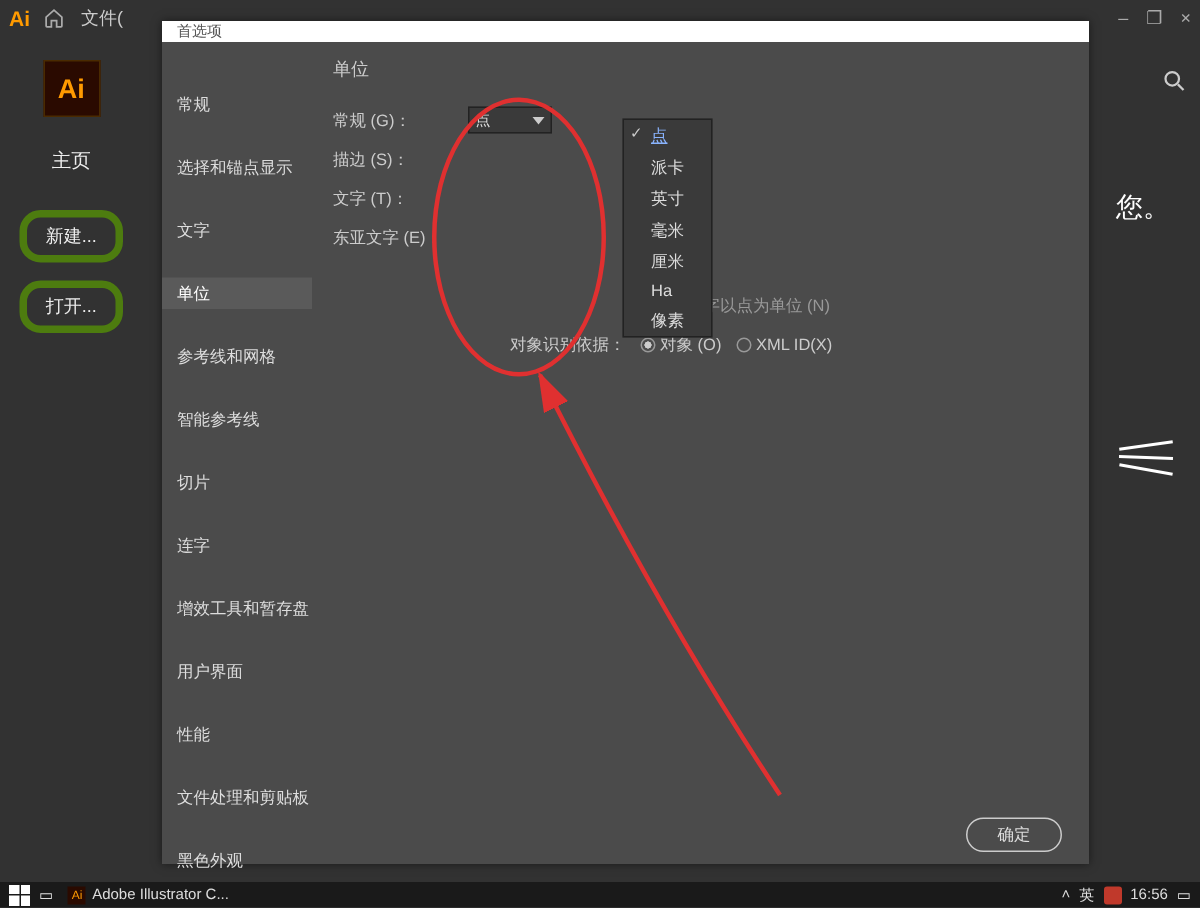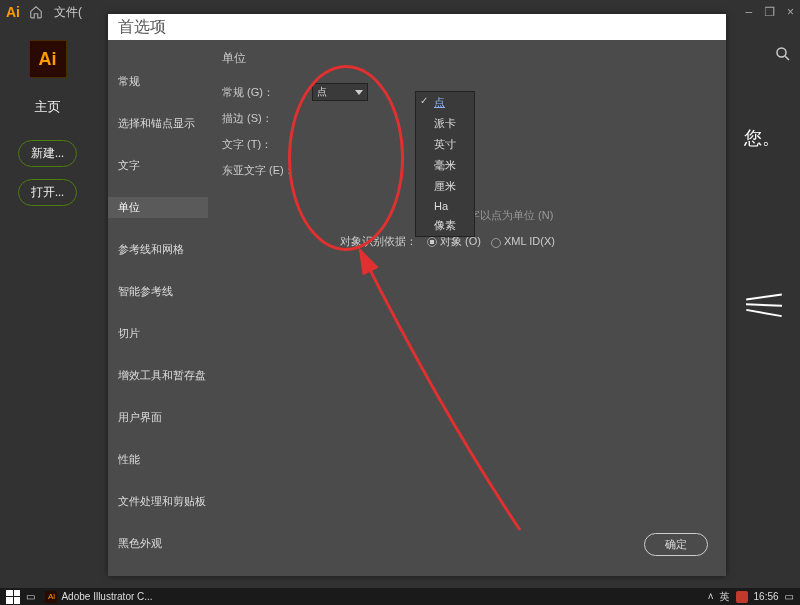--- a/index.html
+++ b/index.html
@@ -9,36 +9,36 @@
   .app-menubar { height: 24px; background: #323232; display: flex; align-items: center; padding: 0 6px; color: #ccc; font-size: 12px; position: relative; }
   .ai-small { color: #ff9a00; font-weight: bold; font-size: 14px; margin-right: 8px; }
   .home-icon { width: 16px; height: 16px; margin-right: 10px; display: flex; align-items: center; justify-content: center; }
   .menubar-item { margin-right: 4px; }
   .menubar-right { position: absolute; right: 6px; display: flex; gap: 12px; color: #aaa; }
 
   
   .left-rail { position: absolute; left: 0; top: 24px; width: 95px; bottom: 17px; background: #323232; padding: 8px 0; text-align: center; }
   .ai-logo { width: 38px; height: 38px; margin: 8px auto 20px; background: #2a0a00; border: 1px solid #4a2a00; display: flex; align-items: center; justify-content: center; color: #ff9a00; font-weight: bold; font-size: 18px; }
   .rail-text { color: #eee; font-size: 13px; margin: 6px 0 18px; }
-  .rail-btn { display: inline-block; border: 1px solid #4d7c0f; border-radius: 14px; padding: 4px 12px; color: #eee; font-size: 12px; margin: 6px 0; background: transparent; font-family: Liberation Serif, serif; }
+  .rail-btn { display: inline-block; border: 5px solid #4d7c0f; border-radius: 14px; padding: 4px 12px; color: #eee; font-size: 12px; margin: 6px 0; background: transparent; }
 
   
   .dialog { position: absolute; left: 108px; top: 14px; width: 618px; height: 562px; background: #4b4b4b; box-shadow: 0 0 6px rgba(0,0,0,.5); display: flex; flex-direction: column; }
-  .dialog-title { height: 26px; background: #fff; color: #555; font-size: 16px; display: flex; align-items: center; padding: 0 10px; }
+  .dialog-title { height: 26px; background: #fff; color: #555; font-size: 10px; display: flex; align-items: center; padding: 0 10px; }
   .dialog-body { flex: 1; display: flex; position: relative; }
   .dialog-sidebar { width: 100px; padding: 10px 0; }
   .side-item { color: #ddd; font-size: 11px; padding: 3px 10px; white-space: nowrap; margin-top: 21px; }
   .side-item.selected { background: #5a5a5a; color: #fff; }
   .dialog-content { flex: 1; padding: 10px 14px; color: #ccc; font-size: 11px; position: relative; }
   .section-title { font-size: 12px; margin-bottom: 12px; }
   .form-row { display: flex; align-items: center; height: 26px; }
   .form-label { width: 90px; padding-right: 6px; font-size: 11px; }
   .select-box { width: 56px; height: 18px; background: #3a3a3a; border: 1px solid #222; display: flex; align-items: center; justify-content: flex-end; padding: 0 4px; }
   .chevron { width: 0; height: 0; border-left: 4px solid transparent; border-right: 4px solid transparent; border-top: 5px solid #ccc; }
-  .dialog-footer { position: absolute; right: 18px; bottom: 20px; }
+  .dialog-footer { position: absolute; right: 18px; bottom: 8px; }
   .ok-btn { border: 1px solid #ccc; border-radius: 12px; background: transparent; color: #ddd; font-size: 11px; padding: 3px 20px; }
 
   
   .dropdown { position: absolute; left: 207px; top: 51px; width: 60px; background: #3a3a3a; border: 1px solid #222; z-index: 5; }
   .dd-item { color: #ddd; font-size: 11px; padding: 3px 8px 3px 18px; position: relative; }
   .dd-item.checked::before { content: "✓"; position: absolute; left: 4px; color: #ccc; font-size: 10px; }
   .dd-item.checked { color: #8ab4ff; text-decoration: underline; }
 
   
   .option-row { position: absolute; left: 250px; top: 168px; font-size: 11px; color: #999; display: flex; align-items: center; gap: 14px; }
@@ -107,20 +107,21 @@
   <div class="dialog-title">首选项</div>
   <div class="dialog-body">
     <div class="dialog-sidebar">
       <div class="side-item">常规</div>
       <div class="side-item">选择和锚点显示</div>
       <div class="side-item">文字</div>
       <div class="side-item selected">单位</div>
       <div class="side-item">参考线和网格</div>
       <div class="side-item">智能参考线</div>
       <div class="side-item">切片</div>
+      <div class="side-item">连字</div>
       <div class="side-item">增效工具和暂存盘</div>
       <div class="side-item">用户界面</div>
       <div class="side-item">性能</div>
       <div class="side-item">文件处理和剪贴板</div>
       <div class="side-item">黑色外观</div>
     </div>
     <div class="dialog-content">
       <div class="section-title">单位</div>
 
       <div class="form-row">

